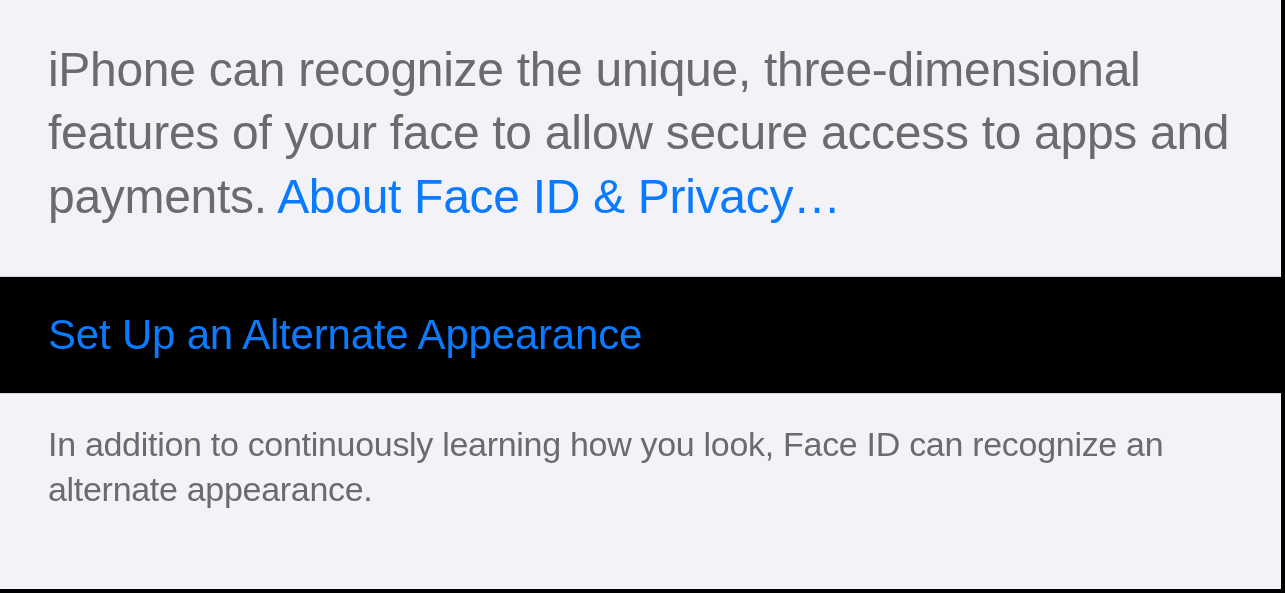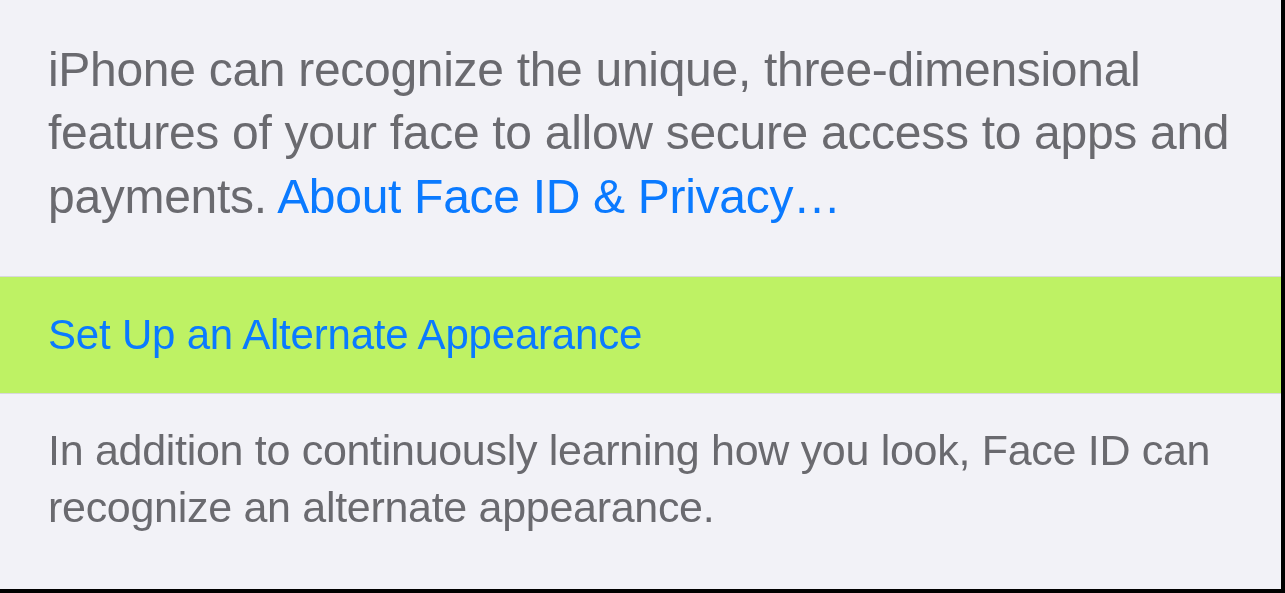--- a/index.html
+++ b/index.html
@@ -21,34 +21,34 @@
       font-size: 48px;
       line-height: 1.32;
       color: #6a6a6f;
       letter-spacing: -0.3px;
     }
     .section-description .link {
       color: #0a7aff;
       cursor: pointer;
     }
     .cell {
-      background-color: #bef264;
+      background-color: #000000;
       border-top: 1px solid #d8d8dc;
       border-bottom: 1px solid #d8d8dc;
       padding: 34px 48px;
     }
     .cell-link {
       color: #0a7aff;
       font-size: 42px;
       letter-spacing: -0.2px;
       cursor: pointer;
     }
     .section-footer {
       padding: 28px 48px 28px 48px;
-      font-size: 43px;
+      font-size: 34px;
       line-height: 1.32;
       color: #6a6a6f;
       letter-spacing: -0.3px;
     }
   </style>
 </head>
 <body>
 
 <div class="section-description">
   <span>iPhone can recognize the unique, three-dimensional features of your face to allow secure access to apps and payments. </span><span class="link">About Face ID &amp; Privacy…</span>

